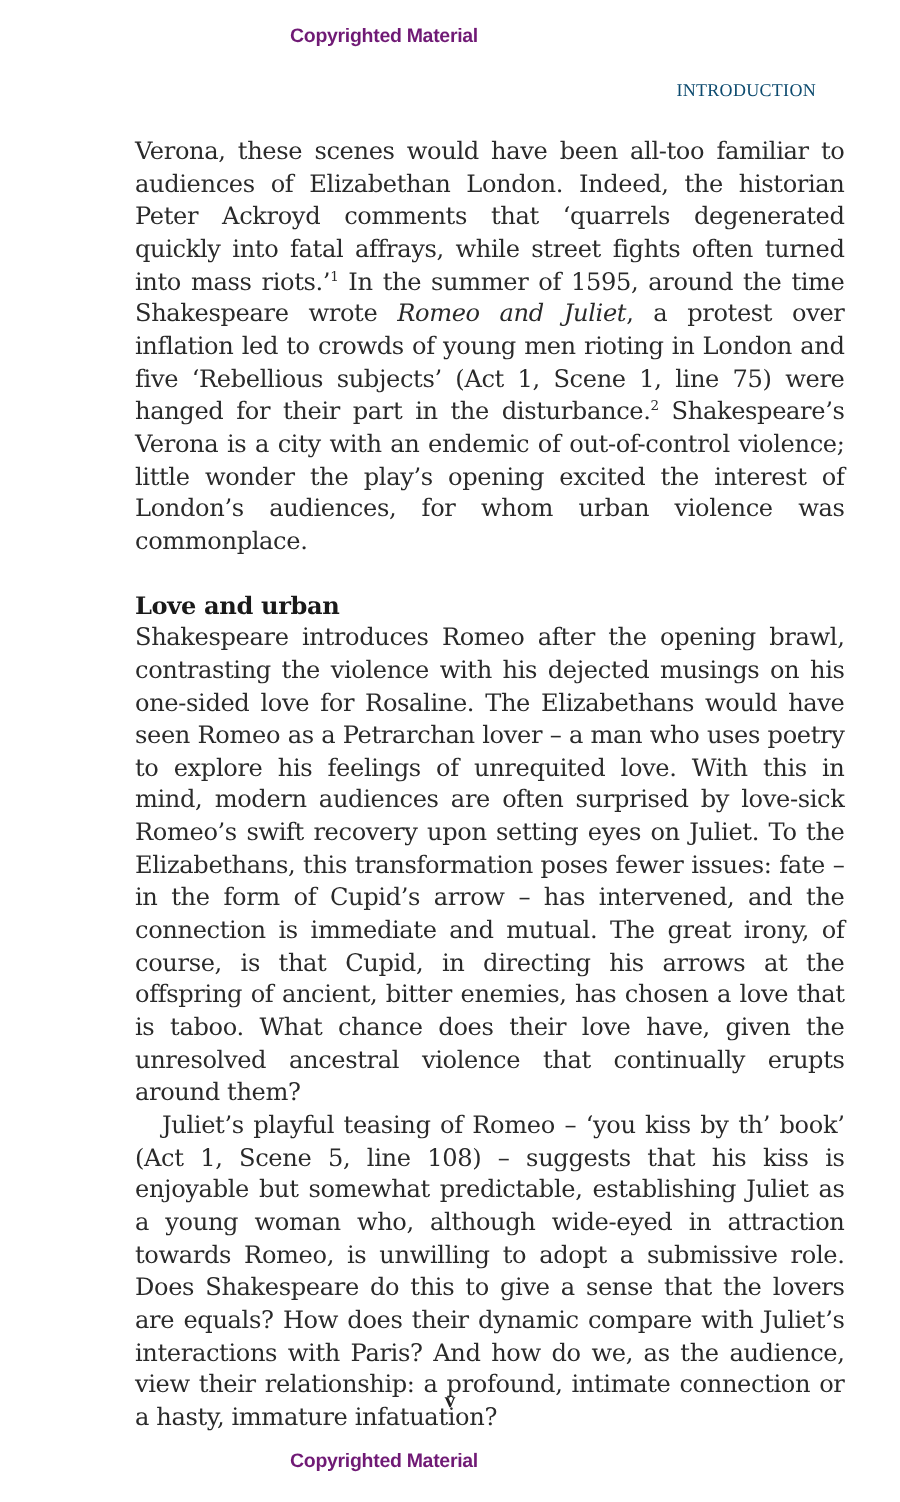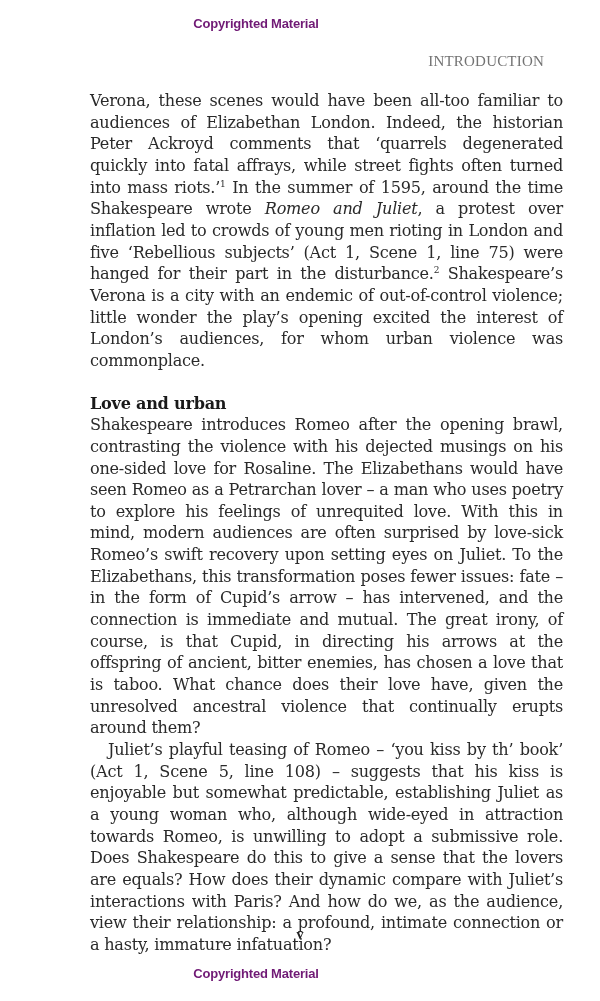--- a/index.html
+++ b/index.html
@@ -6,22 +6,22 @@
     body { width: 600px; height: 1001px; position: relative; overflow: hidden; }
     .watermark {
       position: absolute; left: 0; width: 512px; text-align: center;
       font-family: "Liberation Sans", sans-serif; font-size: 13px;
       color: #701a75; font-weight: bold; letter-spacing: -0.2px;
     }
     .wm-top { top: 16px; }
     .wm-bottom { top: 966px; }
     .running-head {
       position: absolute; top: 53px; right: 56px;
-      font-family: "Liberation Serif", serif; font-size: 15px;
-      color: #737373; letter-spacing: 0.2px;
+      font-family: "Liberation Serif", serif; font-size: 12px;
+      color: #0c4a6e; letter-spacing: 0.2px;
     }
     .content {
       position: absolute; left: 90px; top: 90px; width: 473px;
       font-family: "DejaVu Serif", serif; font-size: 16.1px;
       line-height: 21.65px; color: #2a2a2a;
       letter-spacing: -0.25px;
     }
     .content p { margin: 0; text-align: justify; hyphens: none; }
     .content p.indent { text-indent: 18px; }
     .content h3 {

